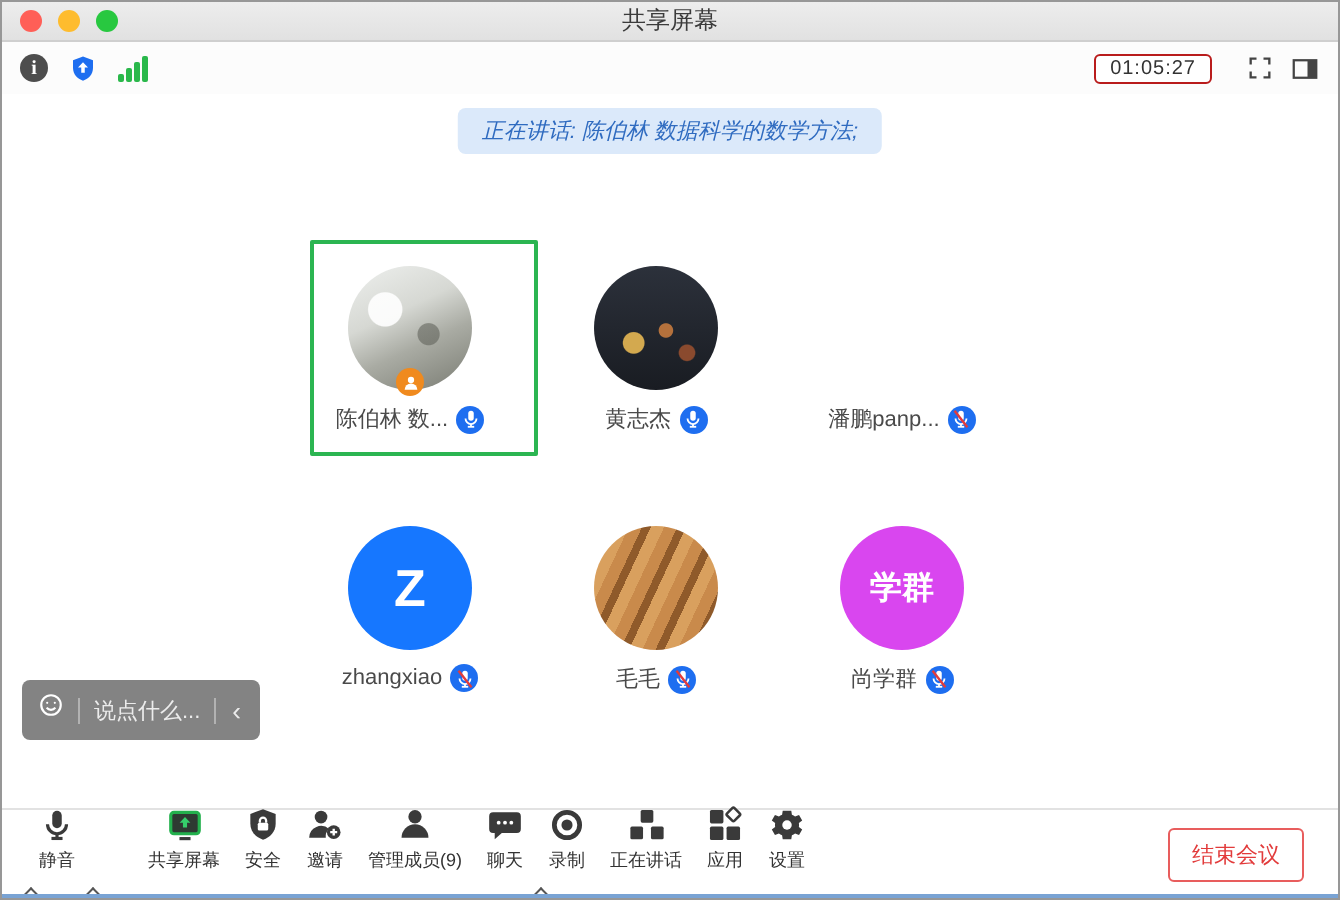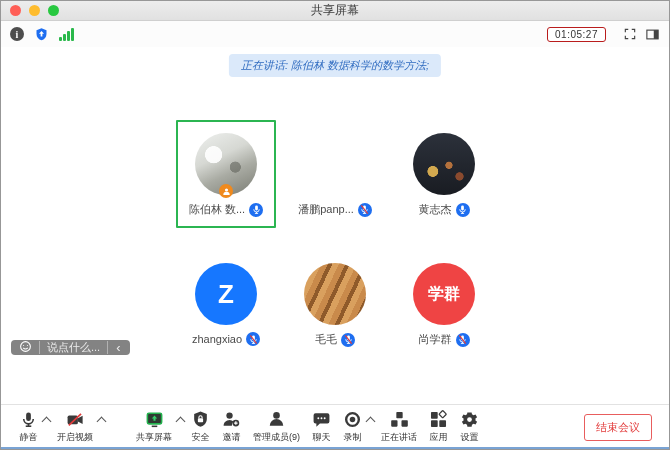--- a/index.html
+++ b/index.html
@@ -22,21 +22,21 @@
   .timer{border:1px solid #b91c1c;border-radius:3px;padding:1px 7px;font-size:10px;color:#333;background:#fff;margin-right:9px;letter-spacing:.5px;}
   .hicon.right{margin-right:0;margin-left:8px;}
 
   
   .banner{position:absolute;top:53px;left:50%;transform:translateX(-50%);background:#dbe9fa;color:#2f6bc0;font-size:11px;padding:4px 12px;border-radius:4px;white-space:nowrap;font-style:italic;}
 
   
   .prow{position:absolute;left:0;width:100%;display:flex;justify-content:center;gap:9px;}
   .prow.r1{top:119px;}
   .prow.r2{top:249px;}
-  .tile{width:96px;display:flex;flex-direction:column;align-items:center;padding:11px 0 9px 0;border:2px solid transparent;border-radius:1px;cursor:default;}
+  .tile{width:96px;display:flex;flex-direction:column;align-items:center;padding:11px 14px 9px 0;border:2px solid transparent;border-radius:1px;cursor:default;}
   .tile.speaking{border-color:#2bb551;}
   .avatar{position:relative;width:62px;height:62px;border-radius:50%;flex:none;}
   .av-initial{display:flex;align-items:center;justify-content:center;color:#fff;font-weight:bold;}
   .av-snow{background:
       radial-gradient(circle at 30% 35%,rgba(255,255,255,.9) 0 14%,rgba(0,0,0,0) 15%),
       radial-gradient(circle at 65% 55%,rgba(90,92,84,.55) 0 10%,rgba(0,0,0,0) 11%),
       linear-gradient(155deg,#eef0ee 0%,#d6d8d3 38%,#a9aba3 62%,#797b72 100%);}
   .av-sky{background:
       radial-gradient(circle at 50% 78%,rgba(30,34,28,.85) 0 16%,rgba(0,0,0,0) 17%),
       linear-gradient(180deg,#4e93d6 0%,#7db8e8 38%,#b9d9f0 48%,#55803c 58%,#31501f 80%,#243a17 100%);}
@@ -56,29 +56,29 @@
       linear-gradient(200deg,#79aede 0%,#abcdea 22%,#4e86c4 36%,#6b9a4e 52%,#436d2d 72%,#99a48c 88%,#7b8671 100%);}
   .av-cat{background:repeating-linear-gradient(115deg,#c98a4b 0 6px,#8f5a2a 6px 10px,#d9a05e 10px 16px);}
   .host-badge{position:absolute;left:50%;bottom:-3px;transform:translateX(-50%);width:14px;height:14px;border-radius:50%;background:#f08a1e;display:flex;align-items:center;justify-content:center;}
   .host-badge svg{width:9px;height:9px;}
   .name-row{margin-top:7px;display:flex;align-items:center;gap:4px;max-width:96px;}
   .pname{font-size:11px;color:#4a4a4a;white-space:nowrap;overflow:hidden;text-overflow:ellipsis;}
   .mic-badge{width:14px;height:14px;border-radius:50%;background:#1e6ef0;flex:none;display:flex;align-items:center;justify-content:center;}
   .mic-badge svg{width:11px;height:11px;}
 
   
-  .chatpill{position:absolute;left:10px;top:339px;height:15px;display:flex;align-items:center;gap:7px;padding:0 8px;background:rgba(122,122,122,.93);border-radius:4px;cursor:text;}
+  .chatpill{position:absolute;left:10px;top:339px;height:30px;display:flex;align-items:center;gap:7px;padding:0 8px;background:rgba(122,122,122,.93);border-radius:4px;cursor:text;}
   .chatpill .divider{width:1px;height:13px;background:rgba(255,255,255,.38);}
   .chatpill .hint{font-size:11px;color:#ececec;}
   .chatpill .collapse{font-size:13px;color:#ececec;line-height:1;padding:0 1px;cursor:pointer;}
 
   
   .bottombar{position:absolute;left:0;bottom:0;width:100%;height:45px;background:#fff;border-top:1px solid #e2e2e2;display:flex;align-items:center;padding:0 12px;box-sizing:border-box;}
   .bottombar::after{content:"";position:absolute;left:0;bottom:0;width:100%;height:2px;background:#79a3d4;}
-  .tb-unit{display:flex;align-items:flex-start;}
+  .tb-unit{display:flex;align-items:flex-start;flex-direction:column;}
   .tb-item{display:flex;flex-direction:column;align-items:center;margin:0 6px;cursor:pointer;}
   .tb-item.gap{margin-left:30px;}
   .tb-icon{height:19px;display:flex;align-items:center;justify-content:center;}
   .tb-icon svg{width:19px;height:19px;}
   .tb-label{font-size:9px;color:#333;margin-top:2px;white-space:nowrap;}
   .tb-chev{width:6px;height:6px;border-left:1.5px solid #555;border-top:1.5px solid #555;transform:rotate(45deg);margin:8px 1px 0 -1px;cursor:pointer;flex:none;}
   .end-btn{margin-left:auto;margin-right:5px;border:1px solid #e85d5d;color:#e23b3b;background:#fff;font-size:11px;padding:5px 11px;border-radius:3px;cursor:pointer;font-family:inherit;}
 </style>
 </head>
 <body>
@@ -143,44 +143,44 @@
             <svg viewBox="0 0 24 24">
               <rect x="9" y="3" width="6" height="11" rx="3" fill="#fff"></rect>
               <path d="M6 11.5a6 6 0 0 0 12 0" stroke="#fff" stroke-width="2" fill="none"></path>
               <line x1="12" y1="17.5" x2="12" y2="20.5" stroke="#fff" stroke-width="2"></line>
               <line x1="8.5" y1="20.5" x2="15.5" y2="20.5" stroke="#fff" stroke-width="2"></line>
             </svg>
           </span>
         </div>
       </div>
       <div class="tile">
+        <div class="avatar av-night"></div>
+        <div class="name-row">
+          <span class="pname">黄志杰</span>
+          <span class="mic-badge">
+            <svg viewBox="0 0 24 24">
+              <rect x="9" y="3" width="6" height="11" rx="3" fill="#fff"></rect>
+              <path d="M6 11.5a6 6 0 0 0 12 0" stroke="#fff" stroke-width="2" fill="none"></path>
+              <line x1="12" y1="17.5" x2="12" y2="20.5" stroke="#fff" stroke-width="2"></line>
+              <line x1="8.5" y1="20.5" x2="15.5" y2="20.5" stroke="#fff" stroke-width="2"></line>
+            </svg>
+          </span>
+        </div>
+      </div>
+      <div class="tile">
         <div class="avatar av-desert"></div>
         <div class="name-row">
           <span class="pname">潘鹏panp...</span>
           <span class="mic-badge">
             <svg viewBox="0 0 24 24">
               <rect x="9" y="3" width="6" height="11" rx="3" fill="#fff"></rect>
               <path d="M6 11.5a6 6 0 0 0 12 0" stroke="#fff" stroke-width="2" fill="none"></path>
               <line x1="12" y1="17.5" x2="12" y2="20.5" stroke="#fff" stroke-width="2"></line>
               <line x1="8.5" y1="20.5" x2="15.5" y2="20.5" stroke="#fff" stroke-width="2"></line>
               <line x1="5" y1="3" x2="19" y2="21" stroke="#e23b3b" stroke-width="2.6"></line>
-            </svg>
-          </span>
-        </div>
-      </div>
-      <div class="tile">
-        <div class="avatar av-night"></div>
-        <div class="name-row">
-          <span class="pname">黄志杰</span>
-          <span class="mic-badge">
-            <svg viewBox="0 0 24 24">
-              <rect x="9" y="3" width="6" height="11" rx="3" fill="#fff"></rect>
-              <path d="M6 11.5a6 6 0 0 0 12 0" stroke="#fff" stroke-width="2" fill="none"></path>
-              <line x1="12" y1="17.5" x2="12" y2="20.5" stroke="#fff" stroke-width="2"></line>
-              <line x1="8.5" y1="20.5" x2="15.5" y2="20.5" stroke="#fff" stroke-width="2"></line>
             </svg>
           </span>
         </div>
       </div>
     </div>
   <div class="prow r2" id="row2">
       <div class="tile">
         <div class="avatar av-initial" style="background: rgb(22, 119, 255); font-size: 26px;">Z</div>
         <div class="name-row">
           <span class="pname">zhangxiao</span>
@@ -204,21 +204,21 @@
               <rect x="9" y="3" width="6" height="11" rx="3" fill="#fff"></rect>
               <path d="M6 11.5a6 6 0 0 0 12 0" stroke="#fff" stroke-width="2" fill="none"></path>
               <line x1="12" y1="17.5" x2="12" y2="20.5" stroke="#fff" stroke-width="2"></line>
               <line x1="8.5" y1="20.5" x2="15.5" y2="20.5" stroke="#fff" stroke-width="2"></line>
               <line x1="5" y1="3" x2="19" y2="21" stroke="#e23b3b" stroke-width="2.6"></line>
             </svg>
           </span>
         </div>
       </div>
       <div class="tile">
-        <div class="avatar av-initial" style="background: #ef4444; font-size: 16px;">学群</div>
+        <div class="avatar av-initial" style="background: #d946ef; font-size: 16px;">学群</div>
         <div class="name-row">
           <span class="pname">尚学群</span>
           <span class="mic-badge">
             <svg viewBox="0 0 24 24">
               <rect x="9" y="3" width="6" height="11" rx="3" fill="#fff"></rect>
               <path d="M6 11.5a6 6 0 0 0 12 0" stroke="#fff" stroke-width="2" fill="none"></path>
               <line x1="12" y1="17.5" x2="12" y2="20.5" stroke="#fff" stroke-width="2"></line>
               <line x1="8.5" y1="20.5" x2="15.5" y2="20.5" stroke="#fff" stroke-width="2"></line>
               <line x1="5" y1="3" x2="19" y2="21" stroke="#e23b3b" stroke-width="2.6"></line>
             </svg>
@@ -252,33 +252,20 @@
                 <path d="M6 11.5a6 6 0 0 0 12 0" stroke="#3a3a3a" stroke-width="2" fill="none"></path>
                 <line x1="12" y1="17.5" x2="12" y2="20.5" stroke="#3a3a3a" stroke-width="2"></line>
                 <line x1="8.5" y1="20.5" x2="15.5" y2="20.5" stroke="#3a3a3a" stroke-width="2"></line>
               </svg>
             </span>
             <span class="tb-label">静音</span>
           </div>
           <span class="tb-chev"></span>
         </div>
         <div class="tb-unit">
-          <div class="tb-item">
-            <span class="tb-icon">
-              <svg viewBox="0 0 24 24">
-                <rect x="2" y="7" width="13" height="11" rx="2" fill="#3a3a3a"></rect>
-                <path d="M15 10.5l6-3.2v10.4l-6-3.2z" fill="#3a3a3a"></path>
-                <line x1="3.5" y1="19.5" x2="19" y2="5" stroke="#e23b3b" stroke-width="2.2"></line>
-              </svg>
-            </span>
-            <span class="tb-label">开启视频</span>
-          </div>
-          <span class="tb-chev"></span>
-        </div>
-        <div class="tb-unit">
           <div class="tb-item gap">
             <span class="tb-icon">
               <svg viewBox="0 0 24 24">
                 <rect x="3" y="4" width="18" height="13.5" rx="2" fill="#2e3a32" stroke="#23b14d" stroke-width="2"></rect>
                 <path d="M12 7l3.4 3.6h-2.1v3h-2.6v-3H8.6z" fill="#35d06b"></path>
                 <line x1="8.5" y1="20.6" x2="15.5" y2="20.6" stroke="#3a3a3a" stroke-width="2"></line>
               </svg>
             </span>
             <span class="tb-label">共享屏幕</span>
           </div>

